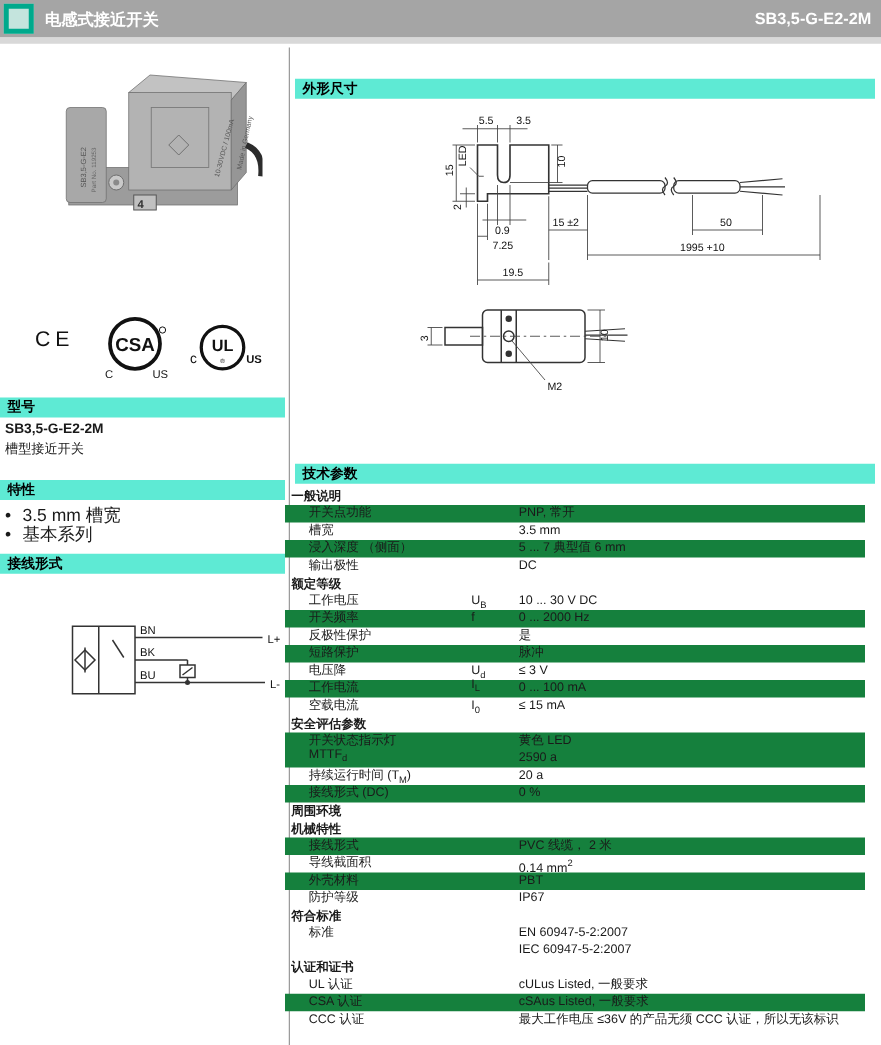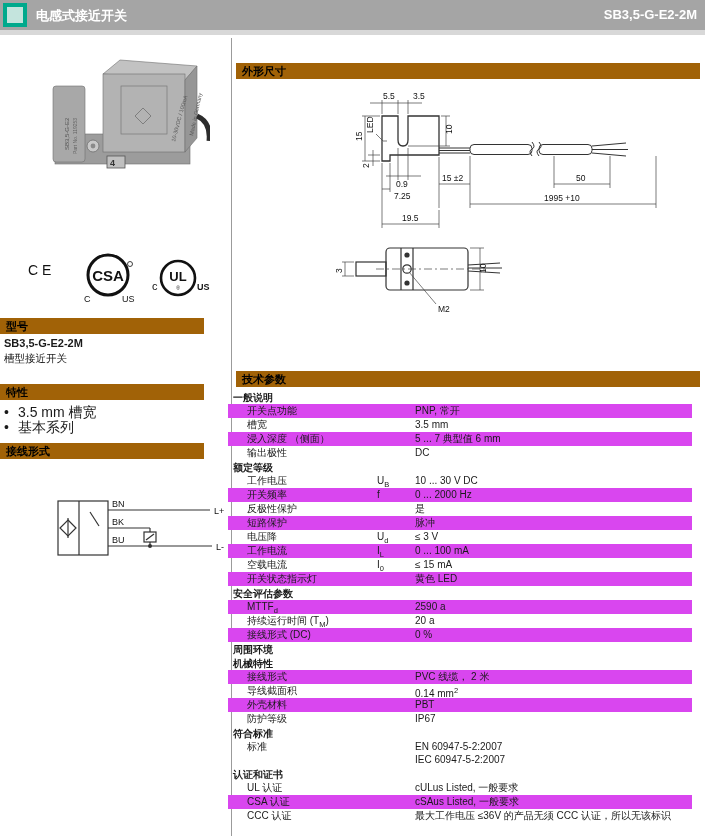--- a/index.html
+++ b/index.html
@@ -7,36 +7,36 @@
        font-family:"Liberation Sans","DejaVu Sans",sans-serif;color:#1a1a1a;}
   .abs{position:absolute;}
   
   .topbar{left:0;top:0;width:705px;height:30px;background:#a5a5a5;}
   .topbar-sub{left:0;top:30px;width:705px;height:5px;background:#d8d8d8;}
   .pf-logo{left:3px;top:3px;width:24px;height:24px;background:#c4e4dd;border:4px solid #00a98c;box-sizing:border-box;}
   .doc-title{left:36px;top:7px;font-size:13px;font-weight:bold;color:#fff;}
   .doc-part{right:8px;top:7px;font-size:13px;font-weight:bold;color:#fff;text-align:right;}
   
   .vdivider{left:231px;top:38px;width:1px;height:798px;background:#9b9b9b;}
-  .secbar{height:16px;background:#a16207;font-size:11px;font-weight:bold;line-height:16px;padding-left:6px;box-sizing:border-box;color:#000;}
-  .lbar{left:0;width:204px;}
+  .secbar{height:16px;background:#5eead4;font-size:11px;font-weight:bold;line-height:16px;padding-left:6px;box-sizing:border-box;color:#000;}
+  .lbar{left:0;width:228px;}
   .rbar{left:236px;width:464px;}
   
   .model-part{left:4px;top:337px;font-size:11px;font-weight:bold;}
   .model-desc{left:4px;top:352px;font-size:10.5px;}
   .feat{left:4px;font-size:14px;}
   .feat .b{display:inline-block;width:14px;}
   
   .certs{left:20px;top:252px;width:190px;height:50px;}
-  .ce{position:absolute;left:8px;top:10px;font-size:14px;letter-spacing:4px;font-weight:400;color:#111;}
+  .ce{position:absolute;left:8px;top:10px;font-size:17px;letter-spacing:4px;font-weight:400;color:#111;}
   
   .ttable{left:228px;top:390px;width:464px;}
   .trow{display:flex;height:14px;line-height:14px;font-size:10px;}
   .trow.dbl{height:27px;line-height:13px;}
-  .trow.shade{background:#d946ef;}
+  .trow.shade{background:#15803d;align-items:flex-end;}
   .thead{font-weight:bold;padding-left:5px;font-size:10px;height:14px;line-height:15px;}
   .tl{width:130px;padding-left:19px;flex:none;white-space:nowrap;}
   .ts{width:38px;flex:none;}
   .tv{flex:1;white-space:nowrap;}
   sub{font-size:7.5px;}
   sup{font-size:7.5px;}
   svg text{font-family:"Liberation Sans","DejaVu Sans",sans-serif;}
 </style>
 </head>
 <body>
@@ -269,26 +269,26 @@
     <div class="trow shade">
       <div class="tl">工作电流</div>
       <div class="ts">I<sub>L</sub></div>
       <div class="tv">0 ... 100 mA</div>
     </div>
     <div class="trow">
       <div class="tl">空载电流</div>
       <div class="ts">I<sub>0</sub></div>
       <div class="tv">≤ 15 mA</div>
     </div>
+    <div class="trow thead">安全评估参数</div>
     <div class="trow shade">
       <div class="tl">开关状态指示灯</div>
       <div class="ts"></div>
       <div class="tv">黄色 LED</div>
     </div>
-    <div class="trow thead">安全评估参数</div>
     <div class="trow shade">
       <div class="tl">MTTF<sub>d</sub></div>
       <div class="ts"></div>
       <div class="tv">2590 a</div>
     </div>
     <div class="trow">
       <div class="tl">持续运行时间 (T<sub>M</sub>)</div>
       <div class="ts"></div>
       <div class="tv">20 a</div>
     </div>

